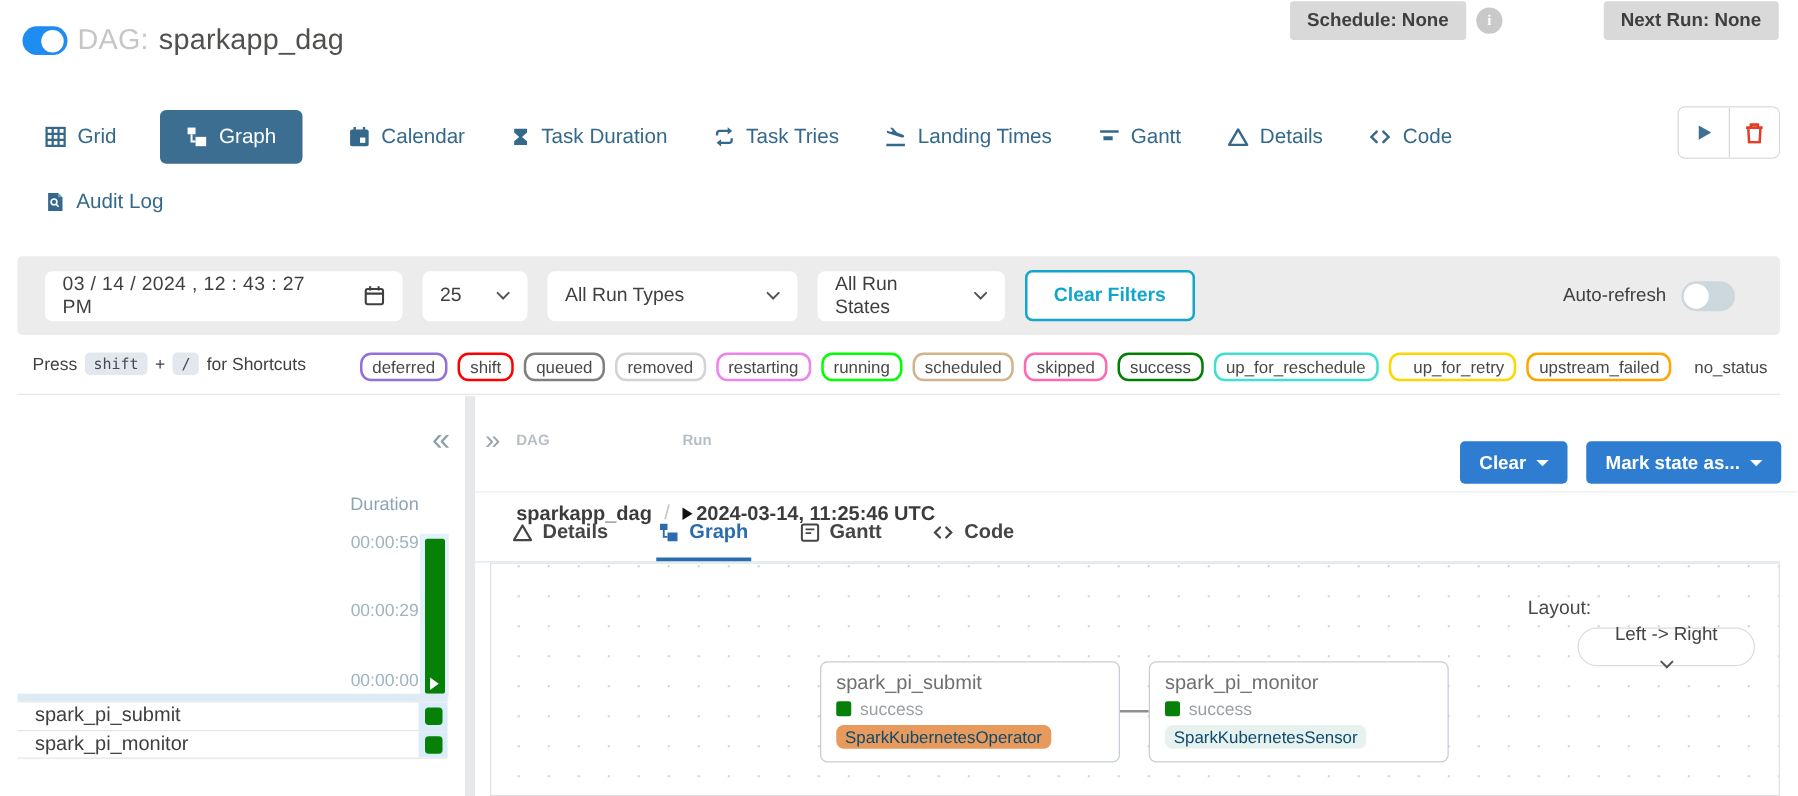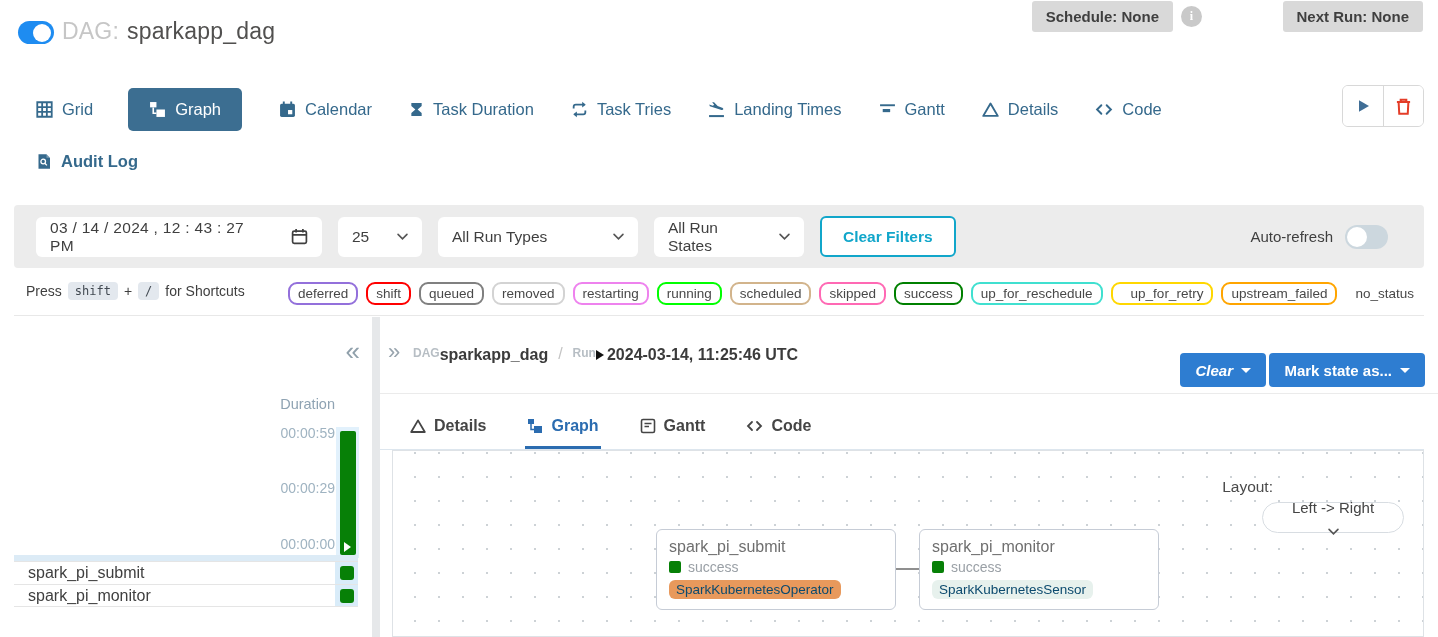--- a/index.html
+++ b/index.html
@@ -20,21 +20,21 @@
   .hdr-badge.nextrun { right:15px; }
   .info-dot { position:absolute; top:6px; right:236px; width:21px; height:21px; border-radius:50%;
     background:#c9c9c9; color:#fff; font-size:12px; font-weight:bold; text-align:center; line-height:21px; font-family:"Liberation Serif",serif; }
 
   
   .main-nav { position:absolute; left:36px; top:85px; height:48px; display:flex; align-items:center; }
   .nav-item { display:flex; align-items:center; gap:9px; color:#35698c; font-size:16.5px;
     margin-right:37px; padding:12px 0; cursor:pointer; white-space:nowrap; }
   .nav-item svg { flex:0 0 auto; }
   .nav-item.active { background:#3c6e91; color:#fff; border-radius:5px; padding:12px 21px; margin-left:-2px; }
-  .nav-row2 { position:absolute; left:36px; top:140px; height:42px; display:flex; align-items:center;font-weight:bold; }
+  .nav-row2 { position:absolute; left:36px; top:140px; height:42px; display:flex; align-items:center; }
   .win-actions { position:absolute; right:14px; top:85px; display:flex; border:1px solid #d8d8d8; border-radius:6px; overflow:hidden; background:#fff; }
   .win-actions .act { width:40px; height:40px; display:flex; align-items:center; justify-content:center; background:#fff; cursor:pointer; }
   .win-actions .act + .act { border-left:1px solid #d8d8d8; }
   .act.play { color:#406e96; }
   .act.trash { color:#e43d28; }
 
   
   .filter-bar { position:absolute; left:14px; right:14px; top:205px; height:63px; background:#ececec;
     border-radius:4px; display:flex; align-items:center; padding-left:22px; }
   .fld { background:#fff; border-radius:6px; height:40px; display:flex; align-items:center;
@@ -80,31 +80,31 @@
   .task-row.last { border-bottom:1px solid #e5e5e5; }
   .task-row .tname { font-size:16px; color:#3f3f3f; padding-left:14px; }
   .task-cell { position:absolute; right:0; top:0; bottom:0; width:23px; background:#d9ecf9; display:flex; align-items:center; justify-content:center; }
   .sq { width:14px; height:14px; border-radius:3px; background:#078007; cursor:pointer; }
 
   
   .run-panel { position:absolute; left:380px; top:0; right:0; bottom:0; }
   .crumb-zone { position:absolute; left:0; top:0; right:0; height:77px; border-bottom:1px solid #ebebeb; }
   .expand-ic { position:absolute; left:8px; top:26px; font-size:22px; color:#98a4ad; line-height:18px; cursor:pointer; }
   .crumb { position:absolute; left:33px; top:28px; display:flex; align-items:flex-end; gap:10px; }
-  .crumb .grp { display:flex; flex-direction:row; }
+  .crumb .grp { display:flex; flex-direction:column;gap:42px; }
   .crumb .lbl { font-size:12px; font-weight:bold; color:#b7bec4; margin-bottom:2px; }
   .crumb .val { font-size:16px; font-weight:bold; color:#3b3b3b; }
   .crumb .sep { color:#c4c4c4; font-size:16px; padding-bottom:1px; }
   .crumb .play-mini { display:inline-block; width:0; height:0; border-left:8px solid #111;
     border-top:5px solid transparent; border-bottom:5px solid transparent; margin-right:3px; }
   .btn-blue { position:absolute; top:36px; height:34px; background:#2e7dd1; border:none; border-radius:4px;
     color:#fff; font-weight:bold; font-size:15px; padding:0 15px; display:flex; align-items:center; gap:8px;
     font-family:"Liberation Sans",sans-serif; cursor:pointer; }
   .caret { width:0; height:0; border-left:5px solid transparent; border-right:5px solid transparent; border-top:5px solid #fff; }
-  .btn-clear { right:172px;font-style:italic; }
+  .btn-clear { right:184px; }
   .btn-mark { right:13px; }
 
   .run-tabs { position:absolute; left:0; right:14px; top:88px; height:45px; display:flex;
     align-items:stretch; padding-left:28px; border-bottom:1px solid #dde6ee; }
   .rtab { display:flex; align-items:center; gap:8px; font-size:16px; font-weight:bold; color:#454545;
     margin-right:37px; cursor:pointer; border-bottom:3px solid transparent; padding:0 2px; }
   .rtab.active { color:#2b6cb0; border-bottom-color:#2b6cb0; }
 
   .canvas { position:absolute; left:12px; right:14px; top:133px; bottom:0; border:1px solid #dee2e6;
     background:#fff; background-image:radial-gradient(#cdd2d6 1.1px, transparent 1.1px);

